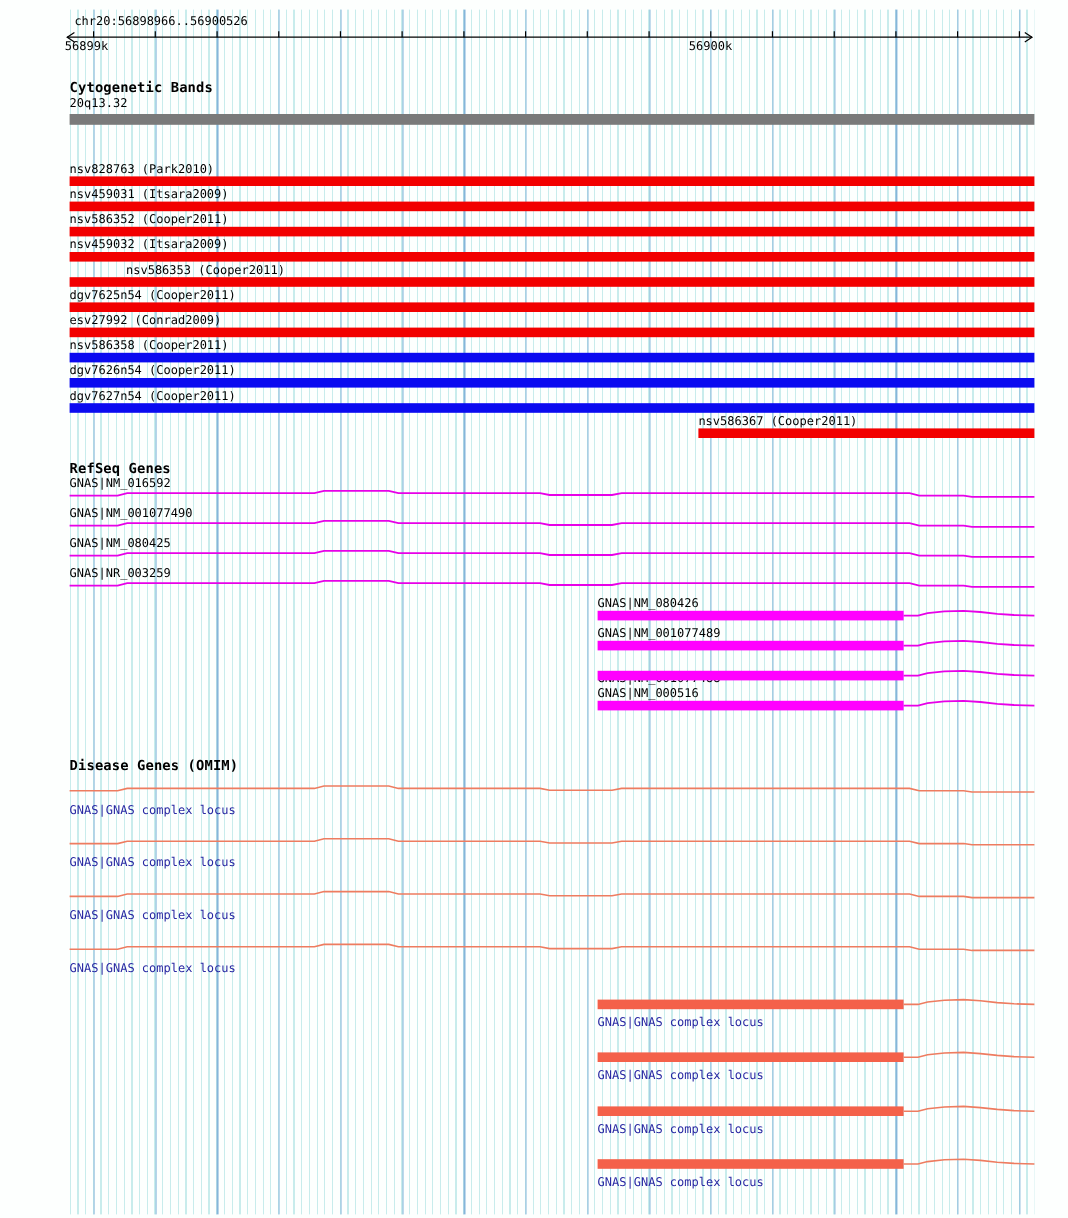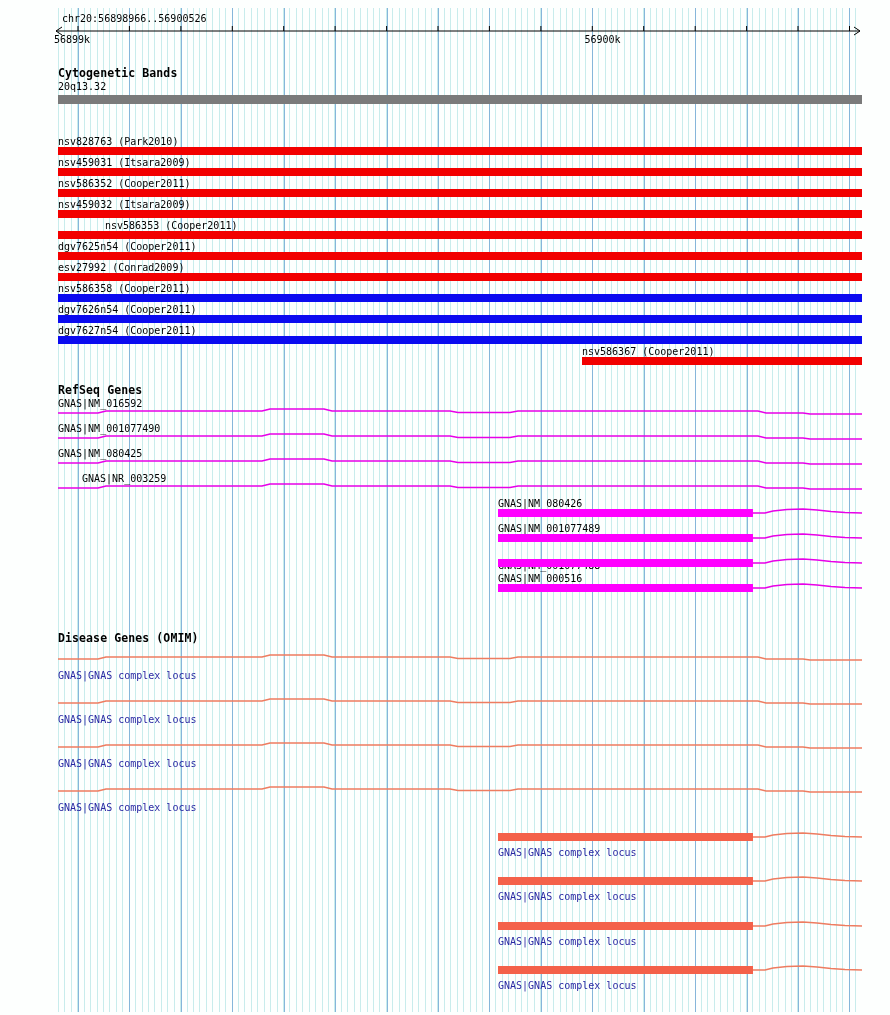--- a/index.html
+++ b/index.html
@@ -38,21 +38,21 @@
       <path d="M438.4,2 V7" stroke="#000" fill="none" stroke-width="1"></path>
       <path d="M489.9,2 V7" stroke="#000" fill="none" stroke-width="1"></path>
       <path d="M541.3,2 V7" stroke="#000" fill="none" stroke-width="1"></path>
       <path d="M592.7,2 V7" stroke="#000" fill="none" stroke-width="1"></path>
       <path d="M644.2,2 V7" stroke="#000" fill="none" stroke-width="1"></path>
       <path d="M695.6,2 V7" stroke="#000" fill="none" stroke-width="1"></path>
       <path d="M747.0,2 V7" stroke="#000" fill="none" stroke-width="1"></path>
       <path d="M798.5,2 V7" stroke="#000" fill="none" stroke-width="1"></path>
     </svg>
   <div class="lbl" style="left:54px;top:34px;text-align:center;">56899k</div>
-  <div class="lbl" style="left:574px;top:34px;width:57px;text-align:center;">56900k</div>
+  <div class="lbl" style="left:574px;top:34px;width:36px;text-align:center;">56900k</div>
 
   <div class="hdr" style="left:58px;top:67px;">Cytogenetic Bands</div>
   <div class="lbl" style="left:58px;top:81px;">20q13.32</div>
   <div class="band" style="left: 58px; top: 95px; width: 804px; background: rgb(122, 122, 122);" id="cytoband-bar"></div>
 
   <div id="dgv-rows"></div>
 
   <div class="hdr" style="left:58px;top:384px;">RefSeq Genes</div>
   <div id="refseq-rows"></div>
 
@@ -85,21 +85,21 @@
       <polyline points="0,7 40,7 48,5 204,5 212,3 266,3 274,5 392,5 400,6.5 452,6.5 460,5 700,5 708,7 745,7 752,8 804,8" fill="none" stroke="#e800e8" stroke-width="1.5"></polyline>
     </svg>
     <div class="lbl" style="left: 58px; top: 423px;">GNAS|NM_001077490</div>
     <svg width="804" height="12" style="left: 58px; top: 431px;">
       <polyline points="0,7 40,7 48,5 204,5 212,3 266,3 274,5 392,5 400,6.5 452,6.5 460,5 700,5 708,7 745,7 752,8 804,8" fill="none" stroke="#e800e8" stroke-width="1.5"></polyline>
     </svg>
     <div class="lbl" style="left: 58px; top: 448px;">GNAS|NM_080425</div>
     <svg width="804" height="12" style="left: 58px; top: 456px;">
       <polyline points="0,7 40,7 48,5 204,5 212,3 266,3 274,5 392,5 400,6.5 452,6.5 460,5 700,5 708,7 745,7 752,8 804,8" fill="none" stroke="#e800e8" stroke-width="1.5"></polyline>
     </svg>
-    <div class="lbl" style="left: 58px; top: 473px; padding-left: 24px;">GNAS|NR_003259</div>
+    <div class="lbl" style="left: 58px; top: 473px;">GNAS|NR_003259</div>
     <svg width="804" height="12" style="left: 58px; top: 481px;">
       <polyline points="0,7 40,7 48,5 204,5 212,3 266,3 274,5 392,5 400,6.5 452,6.5 460,5 700,5 708,7 745,7 752,8 804,8" fill="none" stroke="#e800e8" stroke-width="1.5"></polyline>
     </svg>
     <div class="lbl" style="left: 498px; top: 498px;">GNAS|NM_080426</div>
     <div class="bar" style="left: 498px; top: 509px; width: 255px; background: rgb(255, 0, 255);"></div>
     <svg width="109" height="12" style="left: 753px; top: 506px;">
       <polyline points="0,7 12,7 20,5 34,3.5 50,3 64,4 78,5.5 92,6.5 109,7" fill="none" stroke="#e800e8" stroke-width="1.5"></polyline>
     </svg>
     <div class="lbl" style="left: 498px; top: 523px;">GNAS|NM_001077489</div>
     <div class="bar" style="left: 498px; top: 534px; width: 255px; background: rgb(255, 0, 255);"></div>

